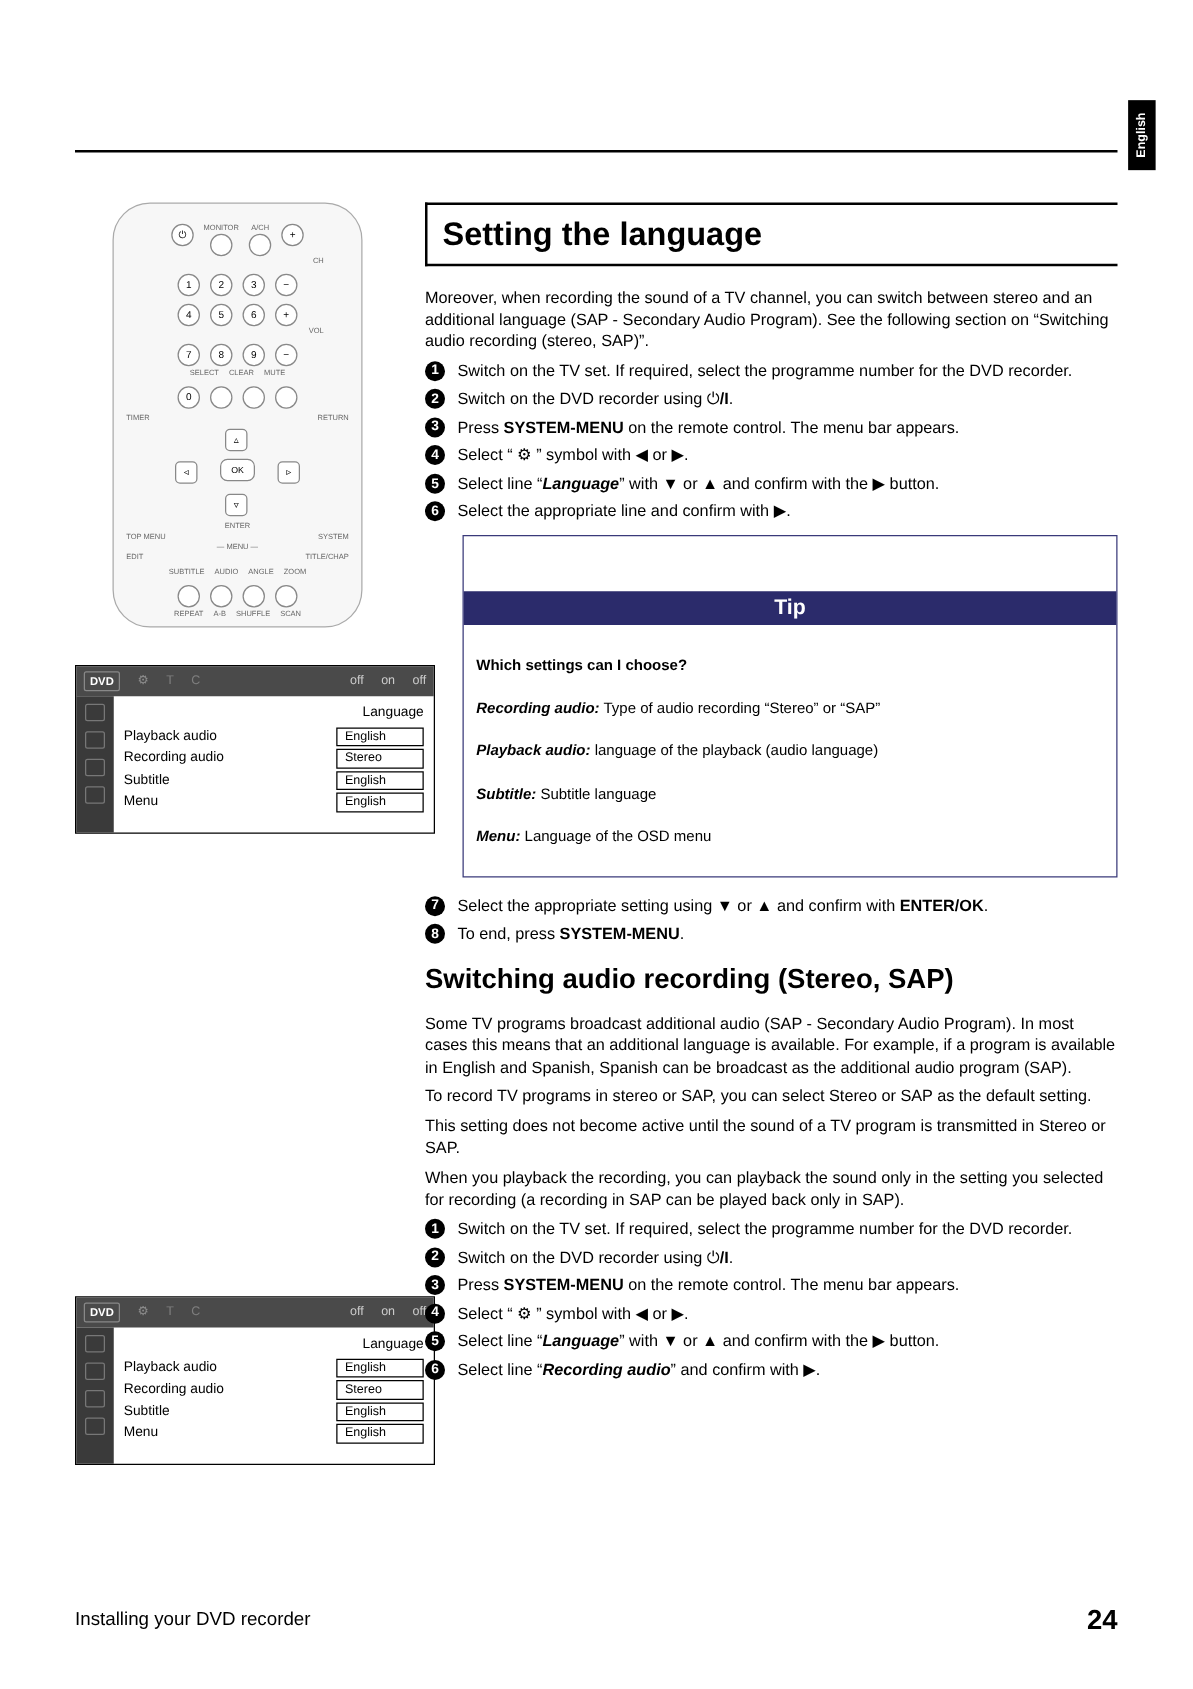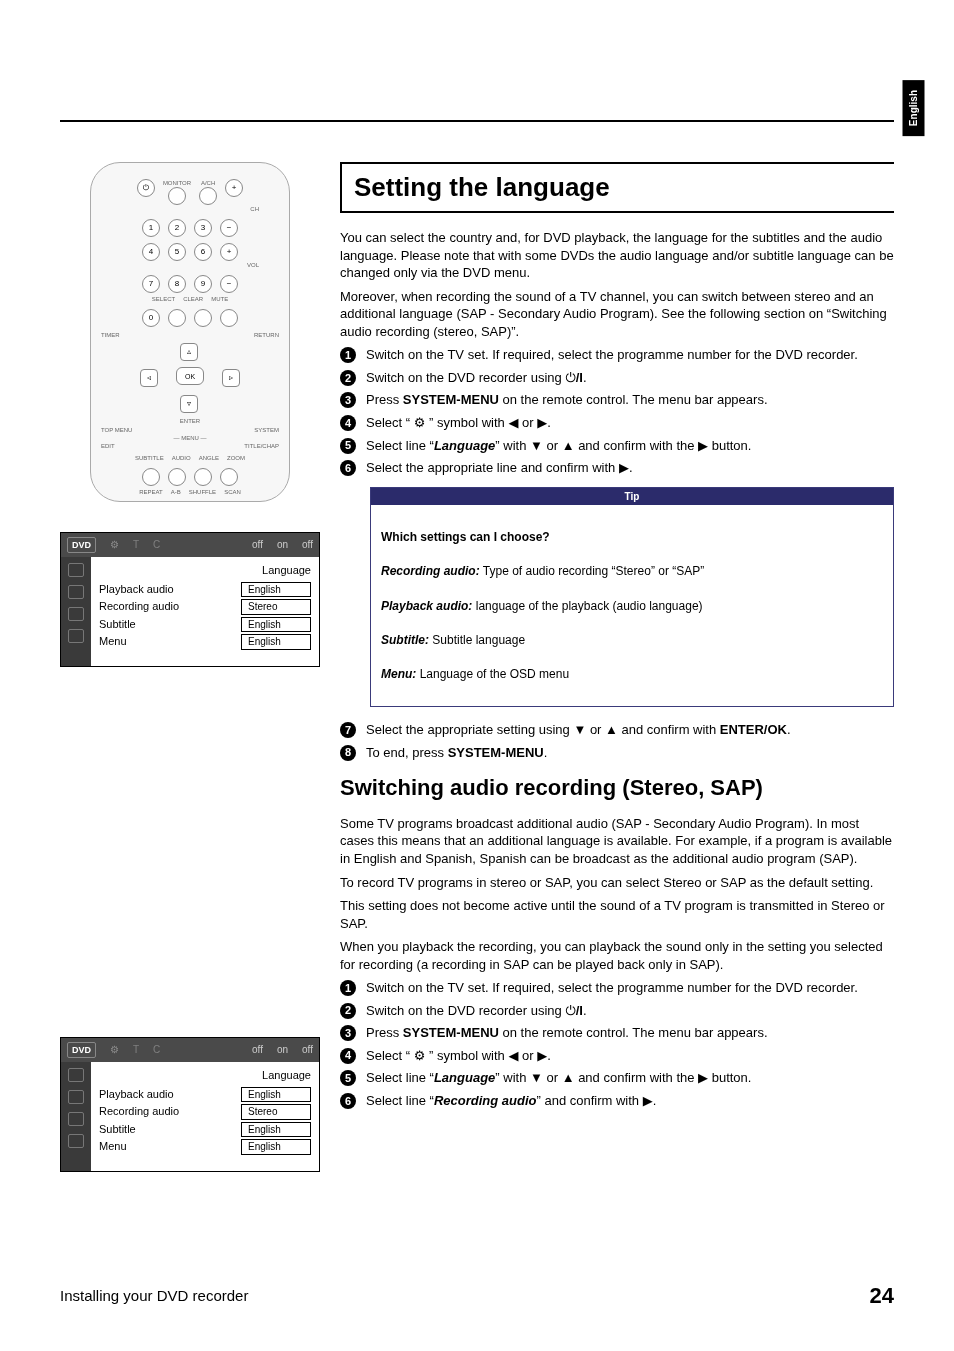--- a/index.html
+++ b/index.html
@@ -50,21 +50,21 @@
   }
   .remote-inner-row { display:flex; justify-content:center; gap:8px; margin-top:6px;}
   .remote-btn {
     width:18px; height:18px; border:1px solid #888; border-radius:50%;
     background:#fff; font-size:8px; display:flex; align-items:center; justify-content:center;
   }
   .remote-txt { font-size:6px; text-align:center; color:#666;}
   .remote-block { padding:10px 10px 0 10px;}
   .screen-box {
     border: 1px solid #000;
-    width: 260px;
+    width: 288px;
     margin-bottom: 30px;
     font-size: 11px;
   }
   .screen-header {
     background: #4a4a4a;
     color: #ccc;
     display: flex;
     align-items: center;
     padding: 4px 6px;
     font-size: 10px;
@@ -115,21 +115,22 @@
   .tip-box {
     border: 1px solid #3a3a7a;
     margin: 10px 0 14px 30px;
   }
   .tip-head {
     background: #2b2b6b;
     color: #fff;
     text-align: center;
     font-weight: bold;
     padding: 2px 0;
-    font-size: 10px;
+    font-size: 17px;
+    margin-top: 44px;
   }
   .tip-body {
     padding: 6px 10px;
     font-size: 12px;
   }
   .tip-body .row { margin: 18px 0; }
   .footer {
     position: absolute;
     bottom: 40px;
     left: 60px;
@@ -326,21 +327,20 @@
         </div>
       </div>
     </div>
 
   </div>
 
   <div class="right-col">
 
     <h1 class="section-title">Setting the language</h1>
 
-    <p class="para">You can select the country and, for DVD playback, the language for the subtitles and the audio language. Please note that with some DVDs the audio language and/or subtitle language can be changed only via the DVD menu.</p>
     <p class="para">Moreover, when recording the sound of a TV channel, you can switch between stereo and an additional language (SAP - Secondary Audio Program). See the following section on “Switching audio recording (stereo, SAP)”.</p>
 
     <div class="step-line">
         <div class="step-num">1</div>
         <div class="step-text">Switch on the TV set. If required, select the programme number for the DVD recorder.</div>
       </div>
     <div class="step-line">
         <div class="step-num">2</div>
         <div class="step-text">Switch on the DVD recorder using <span class="glyph">⏻</span><b>/I</b>.</div>
       </div>

